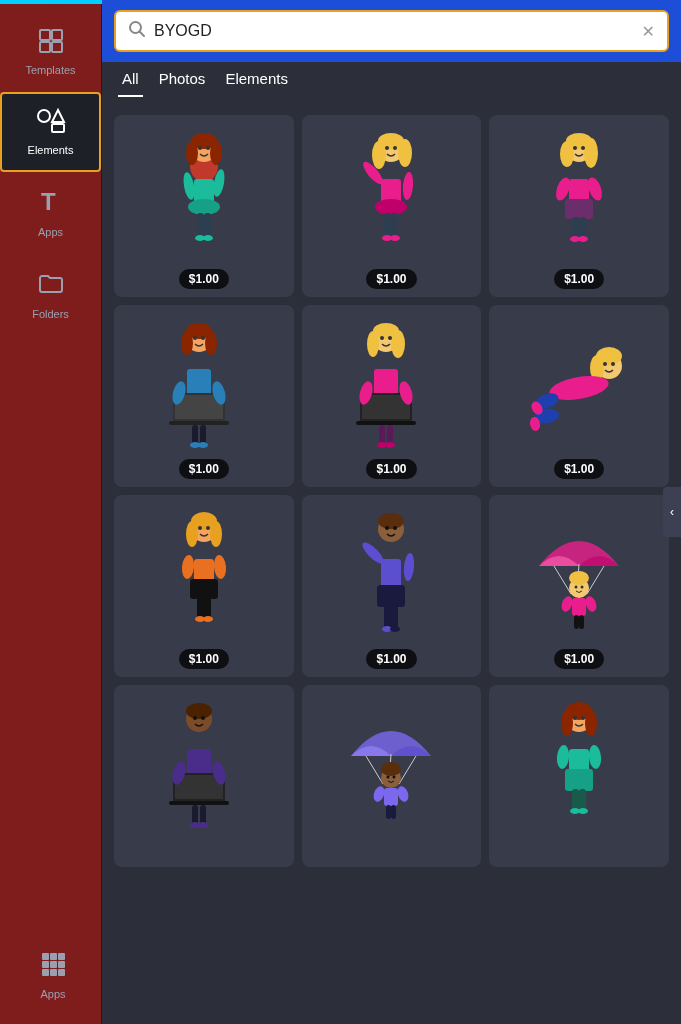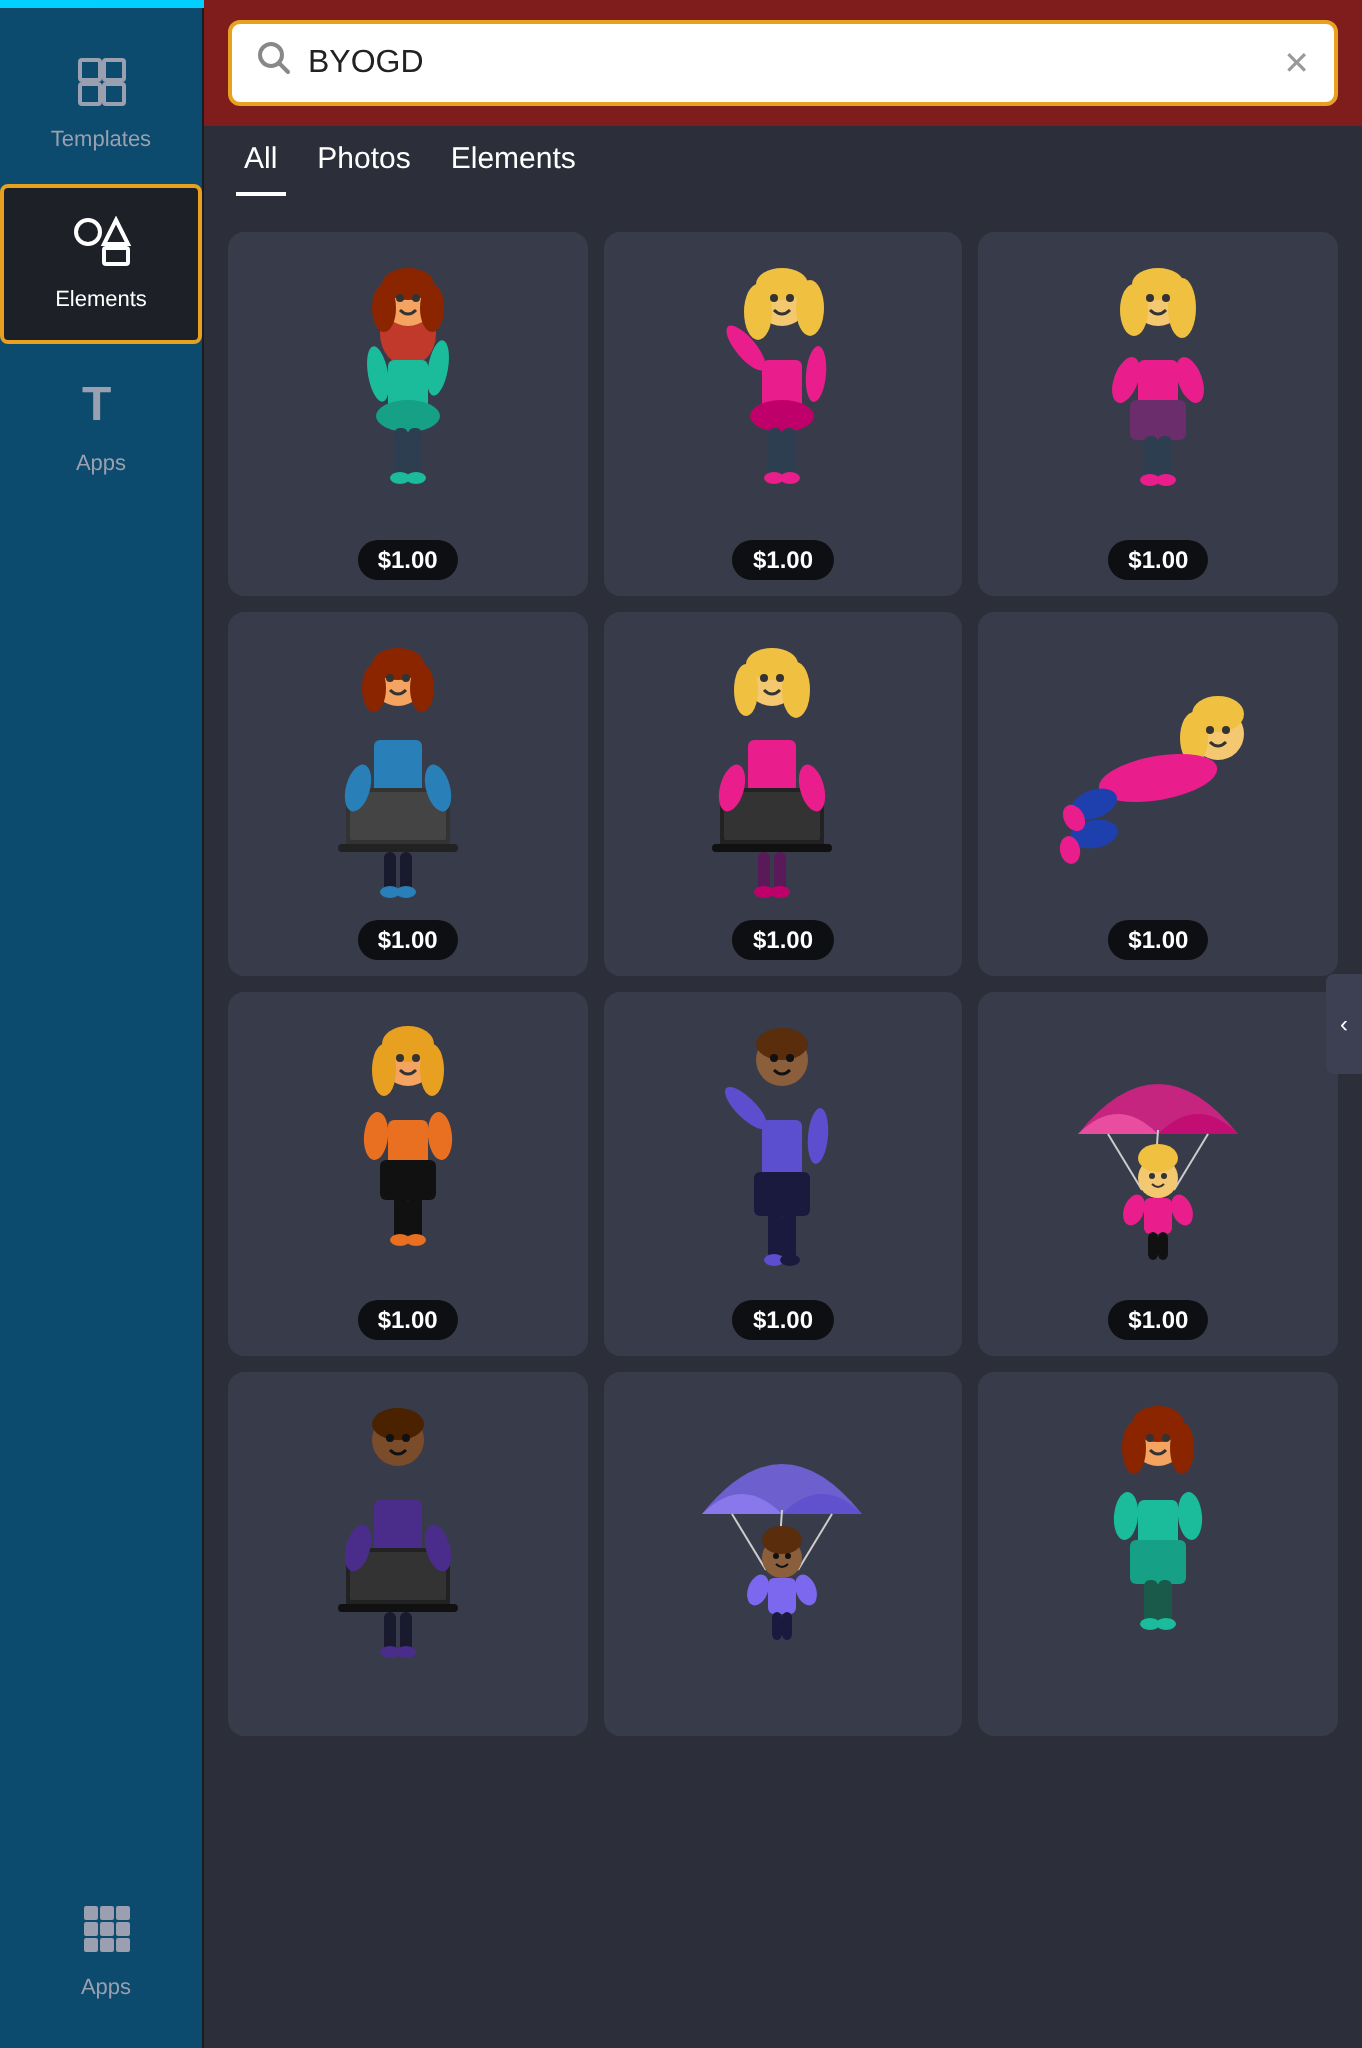--- a/index.html
+++ b/index.html
@@ -9,21 +9,21 @@
       background: #1e2027;
       font-family: Arial, sans-serif;
       display: flex;
       overflow: hidden;
     }
 
     
     .sidebar {
       width: 102px;
       height: 100%;
-      background: #0c4a6e;
+      background: #7f1d1d;
       display: flex;
       flex-direction: column;
       align-items: center;
       padding-top: 8px;
       flex-shrink: 0;
       border-right: 1px solid #1a1c23;
     }
 
     .sidebar-item {
       width: 100%;
@@ -66,21 +66,21 @@
       flex: 1;
       display: flex;
       flex-direction: column;
       background: #2c2f3a;
       overflow: hidden;
     }
 
     
     .search-container {
       padding: 10px 12px;
-      background: #7f1d1d;
+      background: #1d4ed8;
     }
 
     .search-bar {
       display: flex;
       align-items: center;
       background: #ffffff;
       border-radius: 6px;
       border: 2.5px solid #e8a020;
       padding: 8px 12px;
       gap: 8px;
@@ -249,20 +249,28 @@
   <div class="sidebar-item">
     <span class="icon">
       <svg width="28" height="28" viewBox="0 0 28 28" fill="none">
         <text x="4" y="22" font-size="24" font-weight="bold" fill="#9aa0b0" font-family="Arial">T</text>
       </svg>
     </span>
     <span class="label">Apps</span>
   </div>
 
 
+  <div class="sidebar-item">
+    <span class="icon">
+      <svg width="28" height="28" viewBox="0 0 28 28" fill="none">
+        <path d="M3 8C3 6.9 3.9 6 5 6H11L13 8H23C24.1 8 25 8.9 25 10V20C25 21.1 24.1 22 23 22H5C3.9 22 3 21.1 3 20V8Z" stroke="#9aa0b0" stroke-width="2" fill="none"></path>
+      </svg>
+    </span>
+    <span class="label">Folders</span>
+  </div>
 
   <div class="sidebar-spacer"></div>
 
   <div class="sidebar-item" style="margin-bottom: 8px; padding-left: 13px;">
     <span class="icon">
       <svg width="28" height="28" viewBox="0 0 28 28" fill="none">
         <rect x="3" y="3" width="7" height="7" rx="1" fill="#9aa0b0"></rect>
         <rect x="11" y="3" width="7" height="7" rx="1" fill="#9aa0b0"></rect>
         <rect x="19" y="3" width="7" height="7" rx="1" fill="#9aa0b0"></rect>
         <rect x="3" y="11" width="7" height="7" rx="1" fill="#9aa0b0"></rect>

